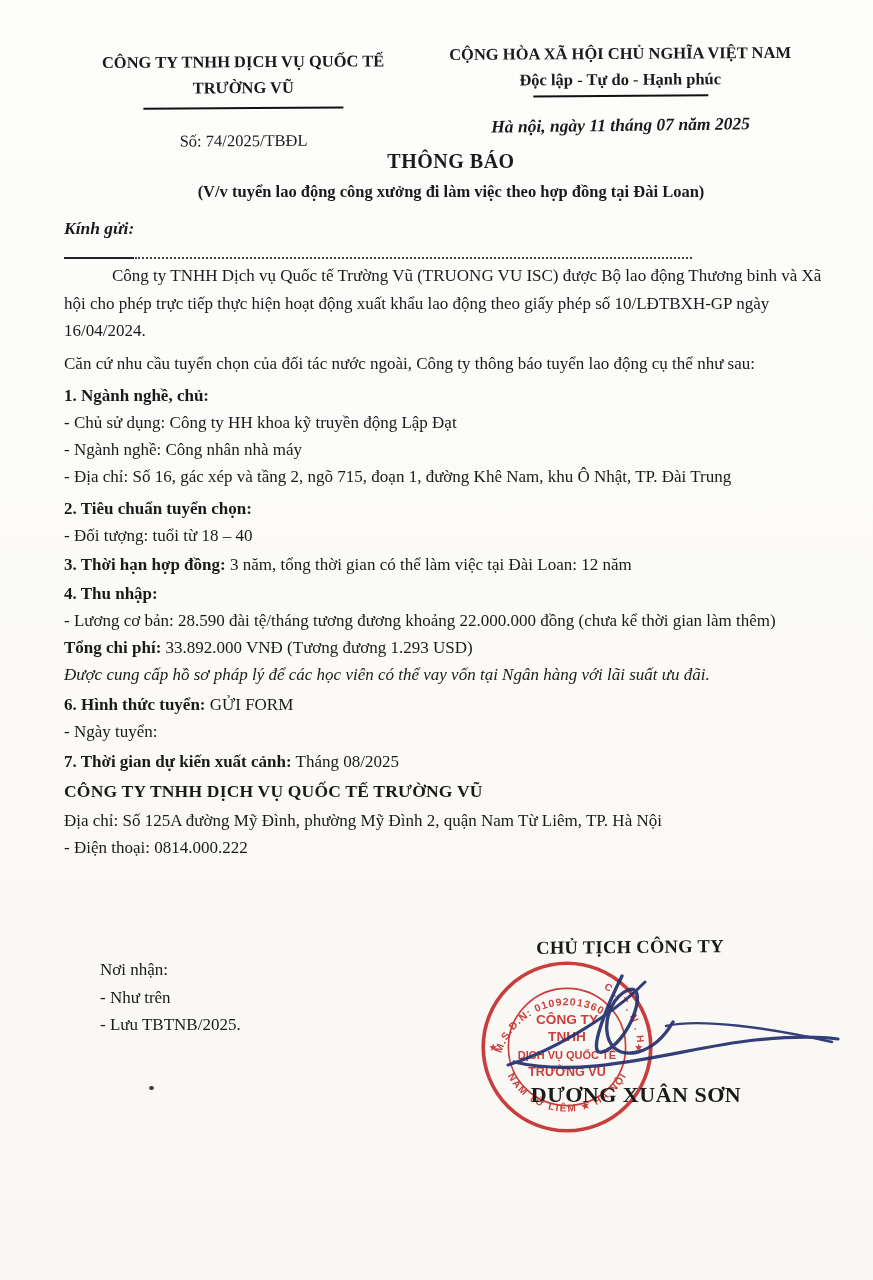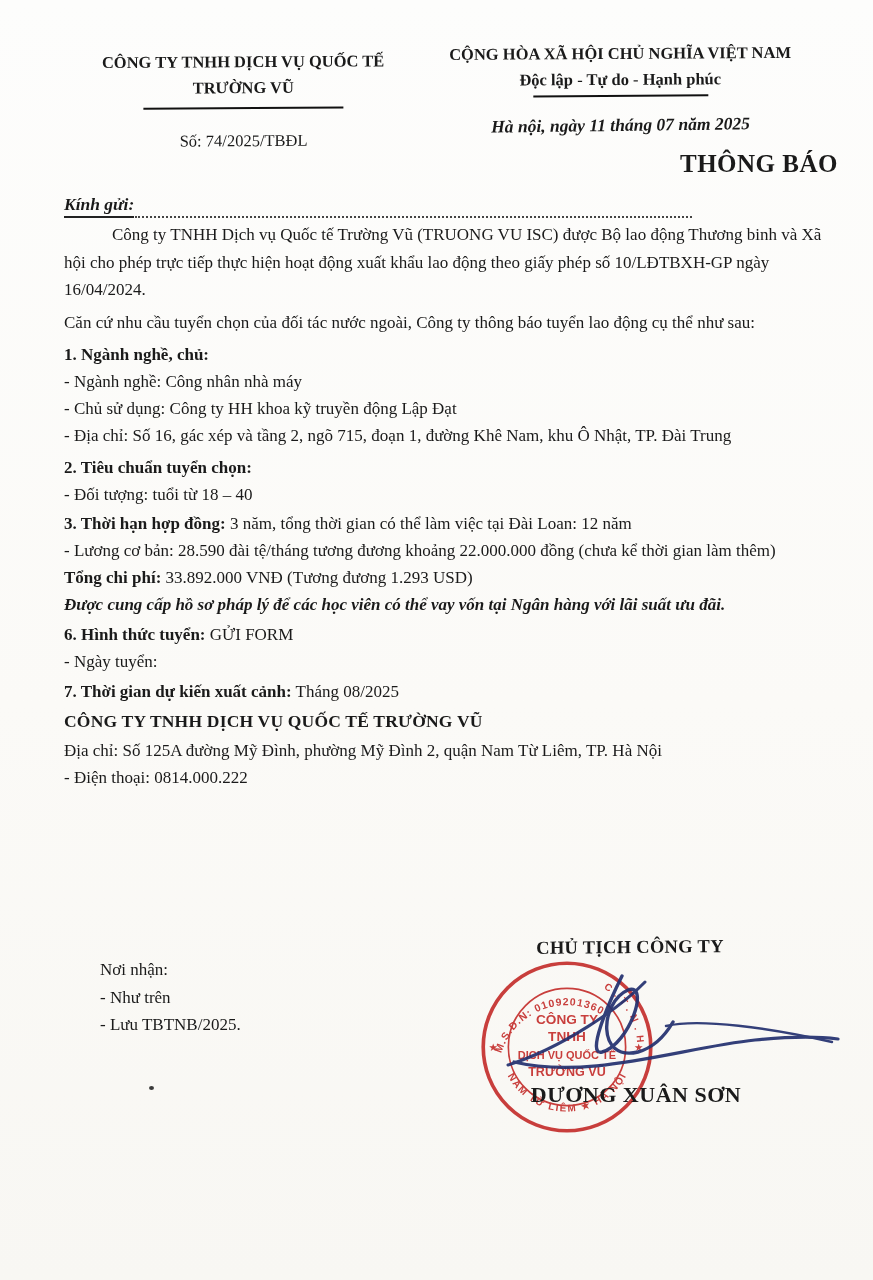--- a/index.html
+++ b/index.html
@@ -23,35 +23,35 @@
   .hdr-line1 { font-weight:bold; font-size:16.5px; line-height:26px; }
   .hdr-line2 { font-weight:bold; font-size:16.5px; line-height:26px; }
   .hdr-rule  { height:0; border-bottom:2px solid #111; margin:6px auto 0 auto; }
   .rule-l { width:200px; }
   .rule-r { width:175px; margin-top:2px; }
   .doc-number { font-size:16.5px; margin-top:22px; }
   .dateline   { font-style:italic; font-weight:600; font-size:17.5px; margin-top:18px; transform:rotate(-0.4deg); }
 
   
   .flow { position:absolute; left:64px; top:150px; width:774px; }
-  .doc-title { text-align:right; font-weight:bold; font-size:25px; letter-spacing:.5px; }
+  .doc-title { text-align:center; font-weight:bold; font-size:20px; letter-spacing:.5px; }
   .doc-subtitle { text-align:center; font-weight:bold; font-size:16.5px; margin-top:9px; }
 
   .kinhgui-row { display:flex; align-items:flex-end; width:628px; margin-top:16px; }
   .kinhgui-label {
     font-weight:bold; font-style:italic; font-size:17.5px;
-    border-bottom:2px solid #222; padding-bottom:1px; white-space:nowrap;
+    border-bottom:2px solid #222; padding-bottom:18px; white-space:nowrap;
   }
   .kinhgui-dots { flex:1; border-bottom:2.5px dotted #444; margin-left:1px; height:1em; }
 
   .line  { font-size:17px; line-height:27px; }
   .para  { font-size:17px; line-height:27.5px; }
   .indent{ text-indent:48px; }
   .b     { font-weight:bold;margin-top:24px; }
-  .bi    { font-weight:bold; font-style:italic; }
+  .bi    { font-weight:normal; font-style:italic; }
   .nowrap{ white-space:nowrap; }
   .mt3 { margin-top:3px; } .mt5 { margin-top:5px; } .mt2 { margin-top:2px; }
   .company-line { font-size:17.5px; letter-spacing:.2px; }
 
   
   .recipients { position:absolute; left:100px; top:956px; font-size:17px; line-height:27.5px; }
   .sig-title {
     position:absolute; left:470px; top:937px; width:320px;
     text-align:center; font-weight:bold; font-size:18.5px; letter-spacing:.3px;
     transform:rotate(-0.6deg);
@@ -80,39 +80,41 @@
     <div class="hdr-line1">CỘNG HÒA XÃ HỘI CHỦ NGHĨA VIỆT NAM</div>
     <div class="hdr-line2">Độc lập - Tự do - Hạnh phúc</div>
     <div class="hdr-rule rule-r"></div>
     <div class="dateline">Hà nội, ngày 11 tháng 07 năm 2025</div>
   </div>
 </div>
 
 <div class="flow">
 
   <div class="doc-title">THÔNG BÁO</div>
+  <div class="doc-subtitle">(V/v tuyển lao động công xưởng đi làm việc theo hợp đồng tại Đài Loan)</div>
 
   <div class="kinhgui-row">
     <span class="kinhgui-label">Kính gửi:</span>
     <span class="kinhgui-dots"></span>
   </div>
 
   <p class="para indent mt3">Công ty TNHH Dịch vụ Quốc tế Trường Vũ (TRUONG VU ISC) được Bộ lao động Thương binh và Xã hội cho phép trực tiếp thực hiện hoạt động xuất khẩu lao động theo giấy phép số 10/LĐTBXH-GP ngày 16/04/2024.</p>
   <p class="para mt5">Căn cứ nhu cầu tuyển chọn của đối tác nước ngoài, Công ty thông báo tuyển lao động cụ thể như sau:</p>
 
   <div class="line b mt5">1. Ngành nghề, chủ:</div>
+  <div class="line">- Chủ sử dụng: Công ty HH khoa kỹ truyền động Lập Đạt</div>
   <div class="line">- Ngành nghề: Công nhân nhà máy</div>
-  <div class="line">- Chủ sử dụng: Công ty HH khoa kỹ truyền động Lập Đạt</div>
   <div class="line">- Địa chỉ: Số 16, gác xép và tầng 2, ngõ 715, đoạn 1, đường Khê Nam, khu Ô Nhật, TP. Đài Trung</div>
 
   <div class="line b mt5">2. Tiêu chuẩn tuyển chọn:</div>
   <div class="line">- Đối tượng: tuổi từ 18 – 40</div>
 
   <div class="line mt2"><span class="b">3. Thời hạn hợp đồng:</span><span> 3 năm, tổng thời gian có thể làm việc tại Đài Loan: 12 năm</span></div>
 
+  <div class="line b mt2">4. Thu nhập:</div>
   <div class="line nowrap">- Lương cơ bản: 28.590 đài tệ/tháng tương đương khoảng 22.000.000 đồng (chưa kể thời gian làm thêm)</div>
 
   <div class="line"><span class="b">Tổng chi phí:</span><span> 33.892.000 VNĐ (Tương đương 1.293 USD)</span></div>
   <div class="line bi">Được cung cấp hồ sơ pháp lý để các học viên có thể vay vốn tại Ngân hàng với lãi suất ưu đãi.</div>
 
   <div class="line mt3"><span class="b">6. Hình thức tuyển:</span><span> GỬI FORM</span></div>
   <div class="line">- Ngày tuyển:</div>
 
   <div class="line mt3"><span class="b">7. Thời gian dự kiến xuất cảnh:</span><span> Tháng 08/2025</span></div>
 

